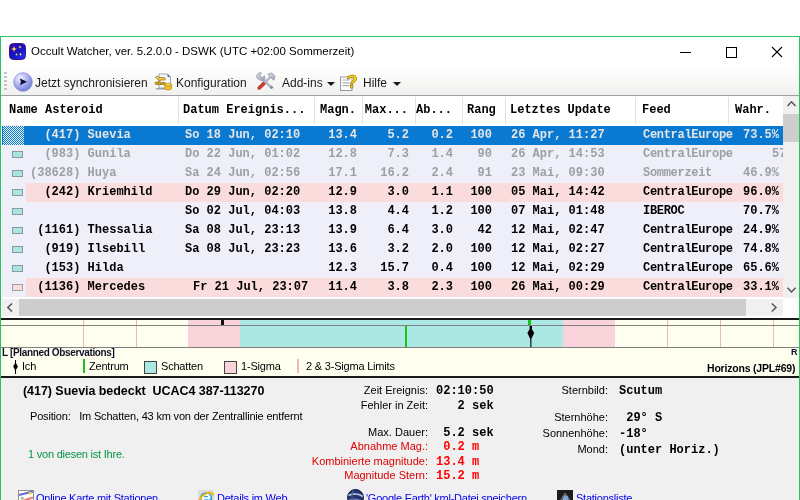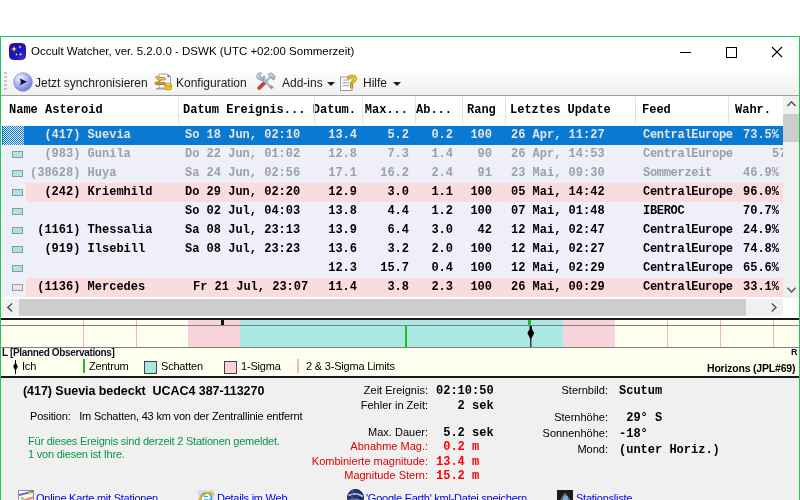--- a/index.html
+++ b/index.html
@@ -95,21 +95,21 @@
   <rect x="1.5" y="5" width="11.5" height="13.5" fill="#fdfdfd" stroke="#9a9a9a"></rect>
   <path d="M3.5 8 h7 M3.5 10.8 h7 M3.5 13.6 h7" stroke="#b0b0b0" stroke-width="1.2"></path>
   <text x="7.5" y="16" font-family="Liberation Sans" font-size="18" font-weight="bold" fill="#ffd800" stroke="#806000" stroke-width="0.55">?</text>
 </svg>
 <div class="a" style="left:362px;top:39px;font-size:12px;color:#1a1a1a;">Hilfe</div>
 <div class="a" style="left:392px;top:45px;width:0;height:0;border-left:4px solid transparent;border-right:4px solid transparent;border-top:4px solid #1a1a1a;"></div>
 
 <div class="a" style="left:1px;top:59px;width:781px;height:29px;background:#fff;"></div>
 <div class="a mono" style="left:8px;top:66px;color:#000;">Name Asteroid</div>
 <div class="a mono" style="left:182px;top:66px;">Datum Ereignis...</div>
-<div class="a mono ral" style="left:305px;top:66px;width:50px;">Datum.</div>
+<div class="a mono ral" style="left:305px;top:66px;width:50px;">Magn.</div>
 <div class="a mono ral" style="left:352px;top:66px;width:55px;">Max...</div>
 <div class="a mono ral" style="left:400px;top:66px;width:51px;">Ab...</div>
 <div class="a mono" style="left:466px;top:66px;">Rang</div>
 <div class="a mono" style="left:509px;top:66px;">Letztes Update</div>
 <div class="a mono" style="left:641px;top:66px;">Feed</div>
 <div class="a mono" style="left:734px;top:66px;">Wahr.</div>
 <div class="a" style="left:177px;top:60px;width:1px;height:27px;background:#e2e2e2;"></div>
 <div class="a" style="left:313px;top:60px;width:1px;height:27px;background:#e2e2e2;"></div>
 <div class="a" style="left:361px;top:60px;width:1px;height:27px;background:#e2e2e2;"></div>
 <div class="a" style="left:414px;top:60px;width:1px;height:27px;background:#e2e2e2;"></div>
@@ -200,20 +200,21 @@
   <span class="ral" style="left:305px;width:50px;">13.6</span>
       <span class="ral" style="left:352px;width:55px;">3.2</span>
   <span class="ral" style="left:400px;width:51px;">2.0</span>
       <span class="ral" style="left:440px;width:50px;">100</span>
   <span style="left:509px;">12 Mai, 02:27</span>
       <span style="left:641px;letter-spacing:-0.3px;">CentralEurope</span>
   <span class="ral" style="left:721px;width:56px;">74.8%</span>
 </div>
 <div class="row" style="top:222px;background:#efeffa;color:#000;">
   <span class="icon"></span>
+  <span style="left:28px;">  (153) Hilda</span>
   <span class="ral" style="left:305px;width:50px;">12.3</span>
       <span class="ral" style="left:352px;width:55px;">15.7</span>
   <span class="ral" style="left:400px;width:51px;">0.4</span>
       <span class="ral" style="left:440px;width:50px;">100</span>
   <span style="left:509px;">12 Mai, 02:29</span>
       <span style="left:641px;letter-spacing:-0.3px;">CentralEurope</span>
   <span class="ral" style="left:721px;width:56px;">65.6%</span>
 </div>
 <div class="row" style="top:241px;color:#000;">
   <span style="left:24px;width:757px;height:19px;background:#fbdcdc;"></span>
@@ -290,21 +291,20 @@
 <div class="a" style="left:223px;top:324px;width:11px;height:11px;background:#f8d3d9;border:1px solid #444;"></div>
 <div class="a" style="left:240px;top:323px;font-size:11px;letter-spacing:-0.2px;color:#000;">1-Sigma</div>
 <div class="a" style="left:296px;top:322px;width:2px;height:14px;background:#f3b6ba;"></div>
 <div class="a" style="left:305px;top:323px;font-size:11px;letter-spacing:-0.2px;color:#000;">2 &amp; 3-Sigma Limits</div>
 <div class="a" style="left:706px;top:325px;font-size:10.5px;font-weight:bold;color:#000;letter-spacing:-0.2px;white-space:nowrap;">Horizons (JPL#69)</div>
 <div class="a" style="left:0;top:339px;width:798px;height:2px;background:#1a1a1a;"></div>
 
 <div class="a" style="left:0;top:341px;width:798px;height:132px;background:#f0f0f0;"></div>
 <div class="a" style="left:22px;top:347px;font-size:12.5px;font-weight:bold;color:#000;letter-spacing:-0.05px;">(417) Suevia bedeckt&nbsp; UCAC4 387-113270</div>
 <div class="a" style="left:29px;top:373px;font-size:11px;letter-spacing:-0.18px;color:#000;">Position: &nbsp; Im Schatten, 43&nbsp;km von der Zentrallinie entfernt</div>
-<div class="a" style="left:27px;top:398px;font-size:11px;letter-spacing:-0.22px;color:#089448;">Für dieses Ereignis sind derzeit 2 Stationen gemeldet.</div>
 <div class="a" style="left:27px;top:411px;font-size:11px;letter-spacing:-0.22px;color:#089448;">1 von diesen ist Ihre.</div>
 
 <div class="lbl" style="left:300px;top:347px;width:127px;color:#000;">Zeit Ereignis:</div>
 <div class="val" style="left:435px;top:347px;color:#000;">02:10:50</div>
 <div class="lbl" style="left:300px;top:362px;width:127px;color:#000;">Fehler in Zeit:</div>
 <div class="val" style="left:435px;top:362px;color:#000;">   2 sek</div>
 <div class="lbl" style="left:300px;top:389px;width:127px;color:#000;">Max. Dauer:</div>
 <div class="val" style="left:435px;top:389px;color:#000;"> 5.2 sek</div>
 <div class="lbl" style="left:300px;top:403px;width:127px;color:#e00000;">Abnahme Mag.:</div>
 <div class="val" style="left:435px;top:403px;color:#f00;"> 0.2 m</div>

